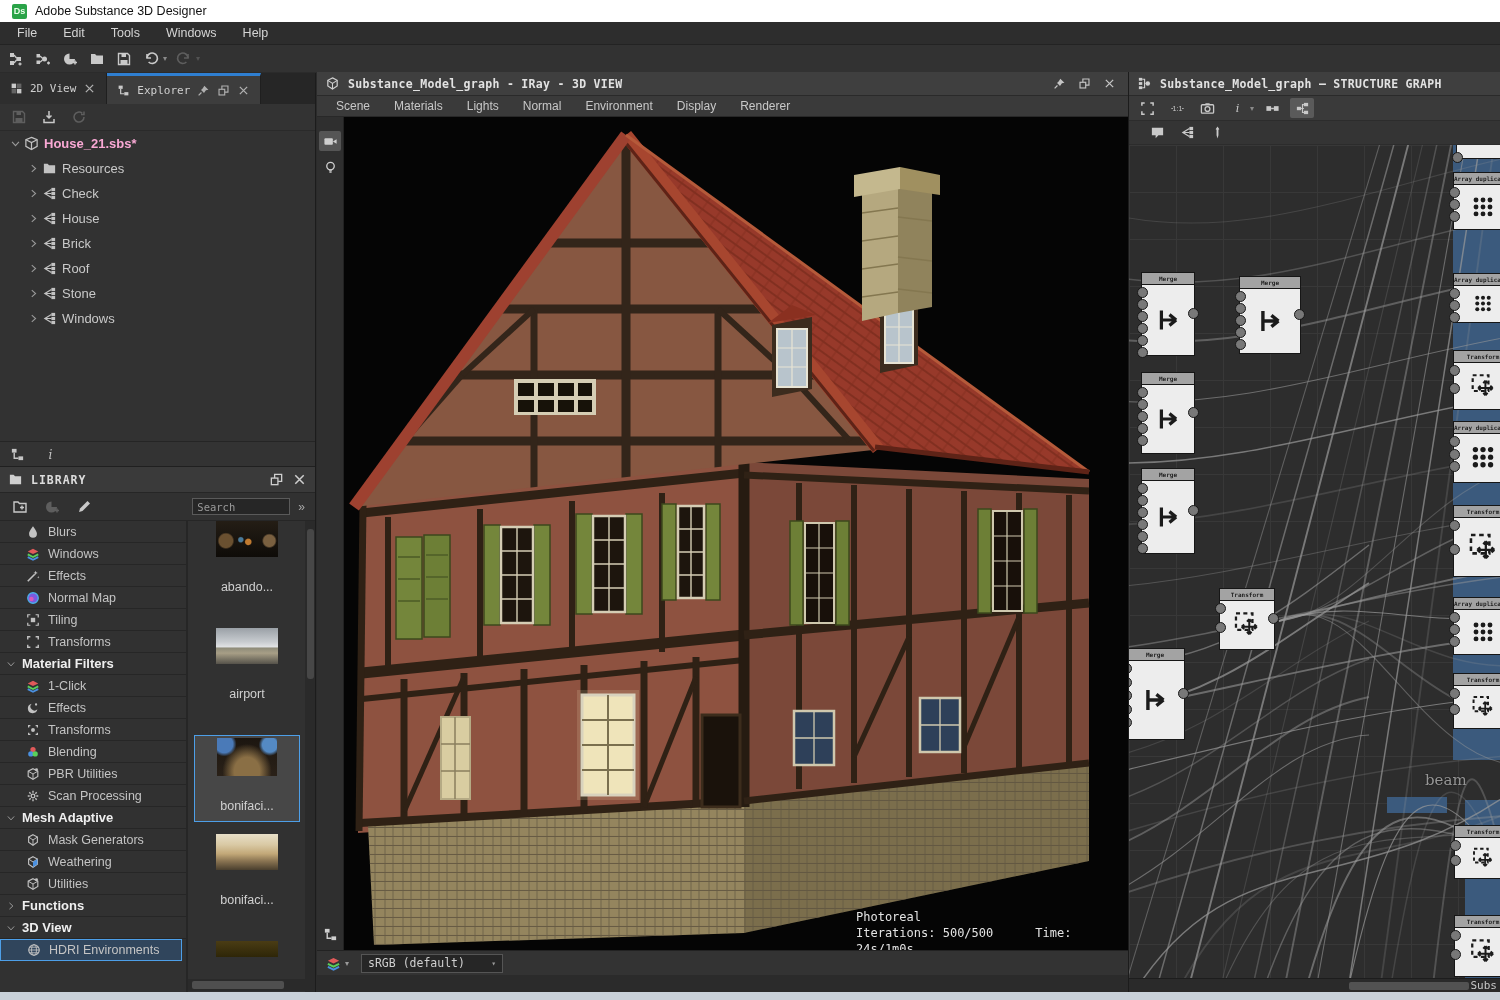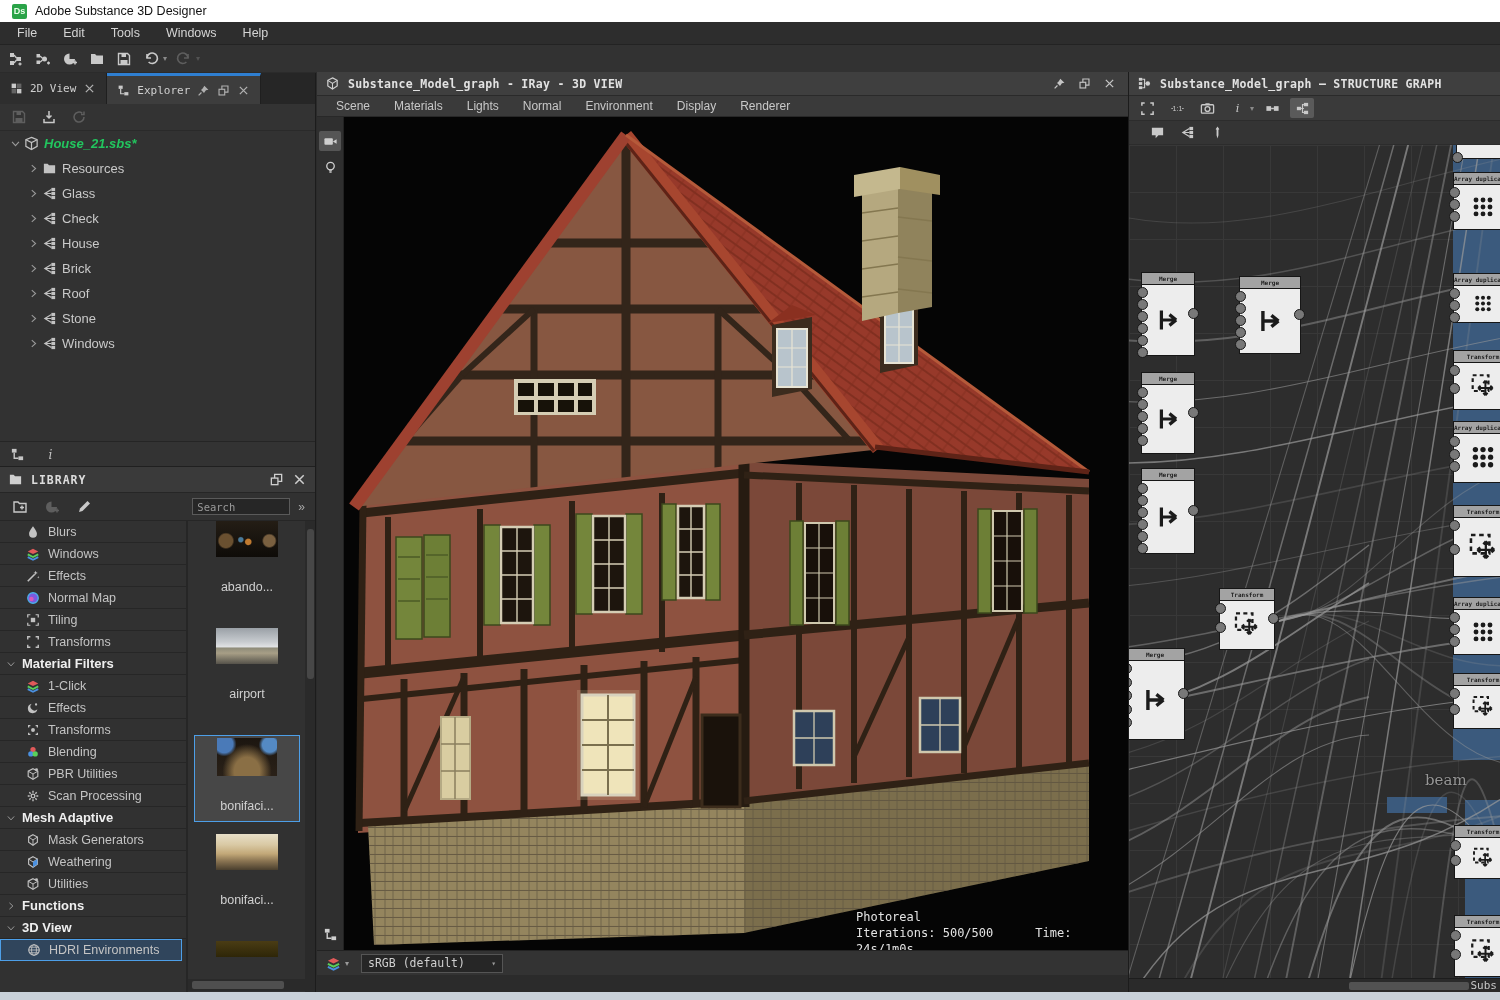--- a/index.html
+++ b/index.html
@@ -27,21 +27,21 @@
   .tab.active{background:#3d3d3d;border-top:3px solid #2f7fd1;}
   .tab-x{color:#b0b0b0;}
   .exp-toolbar{position:absolute;top:31px;left:0;right:0;height:27px;background:#333;display:flex;align-items:center;gap:8px;padding-left:8px;border-bottom:1px solid #2a2a2a;box-sizing:border-box;}
   .exp-toolbar .tb-btn{width:22px;}
   .tree{position:absolute;top:58px;left:0;right:0;height:310px;overflow:hidden;background:#323232;}
   .tree-row{height:25px;display:flex;align-items:center;font-size:13px;color:#c9c9c9;}
   .tree-row .chev{width:18px;text-align:center;color:#9a9a9a;font-size:9px;}
   .tree-row .chev .ic{width:11px;height:11px;margin:auto;}
   .tree-row .ticon{width:20px;color:#c2c2c2;}
   .tree-row .ticon .ic{width:15px;height:15px;}
-  .tree-row.root{font-weight:bold;font-style:italic;color:#22c55e;}
+  .tree-row.root{font-weight:bold;color:#f9a8d4;}
   .tree-footer{position:absolute;top:368px;left:0;right:0;height:25px;background:#333;border-top:1px solid #252525;display:flex;align-items:center;gap:18px;padding-left:10px;color:#c5c5c5;box-sizing:border-box;}
   
   .library{position:absolute;top:393px;left:0;right:0;height:527px;background:#313131;border-top:1px solid #202020;box-sizing:border-box;}
   .lib-header{height:26px;background:#3a3a3a;display:flex;align-items:center;gap:8px;padding:0 8px;border-bottom:1px solid #262626;box-sizing:border-box;color:#cfcfcf;}
   .lib-title{font-family:"DejaVu Sans Mono",monospace;font-size:11.5px;font-weight:bold;color:#dddddd;letter-spacing:1px;flex:1;}
   .lib-toolbar{height:28px;display:flex;align-items:center;gap:8px;padding:0 8px;border-bottom:1px solid #262626;box-sizing:border-box;}
   .search{width:88px;height:15px;background:#262626;border:1px solid #5a5a5a;color:#bbb;font-family:"DejaVu Sans Mono",monospace;font-size:10.5px;padding:0 4px;margin-left:auto;}
   .search::placeholder{color:#9a9a9a;}
   .lib-more{color:#aaa;font-size:12px;padding-right:2px;}
   .lib-body{position:absolute;top:54px;left:0;right:0;bottom:0;overflow:hidden;}
@@ -286,36 +286,20 @@
             </svg>
           </span>
           <span class="ticon">
             <svg class="ic" viewBox="0 0 16 16" fill="currentColor">
               <rect x="10" y="2" width="4" height="3.4"></rect>
               <rect x="10" y="6.3" width="4" height="3.4"></rect>
               <rect x="10" y="10.6" width="4" height="3.4"></rect>
               <path d="M10 3.7L3 8l7 4.3M3 8h7" fill="none" stroke="currentColor" stroke-width="1.3"></path>
             </svg>
           </span>
-          <span>Glass</span>
-        </div>
-        <div class="tree-row" style="padding-left: 24px;">
-          <span class="chev">
-            <svg class="ic" viewBox="0 0 16 16" fill="currentColor">
-              <path d="M5.5 3l5.5 5-5.5 5" fill="none" stroke="currentColor" stroke-width="1.6"></path>
-            </svg>
-          </span>
-          <span class="ticon">
-            <svg class="ic" viewBox="0 0 16 16" fill="currentColor">
-              <rect x="10" y="2" width="4" height="3.4"></rect>
-              <rect x="10" y="6.3" width="4" height="3.4"></rect>
-              <rect x="10" y="10.6" width="4" height="3.4"></rect>
-              <path d="M10 3.7L3 8l7 4.3M3 8h7" fill="none" stroke="currentColor" stroke-width="1.3"></path>
-            </svg>
-          </span>
           <span>Check</span>
         </div>
         <div class="tree-row" style="padding-left: 24px;">
           <span class="chev">
             <svg class="ic" viewBox="0 0 16 16" fill="currentColor">
               <path d="M5.5 3l5.5 5-5.5 5" fill="none" stroke="currentColor" stroke-width="1.6"></path>
             </svg>
           </span>
           <span class="ticon">
             <svg class="ic" viewBox="0 0 16 16" fill="currentColor">

